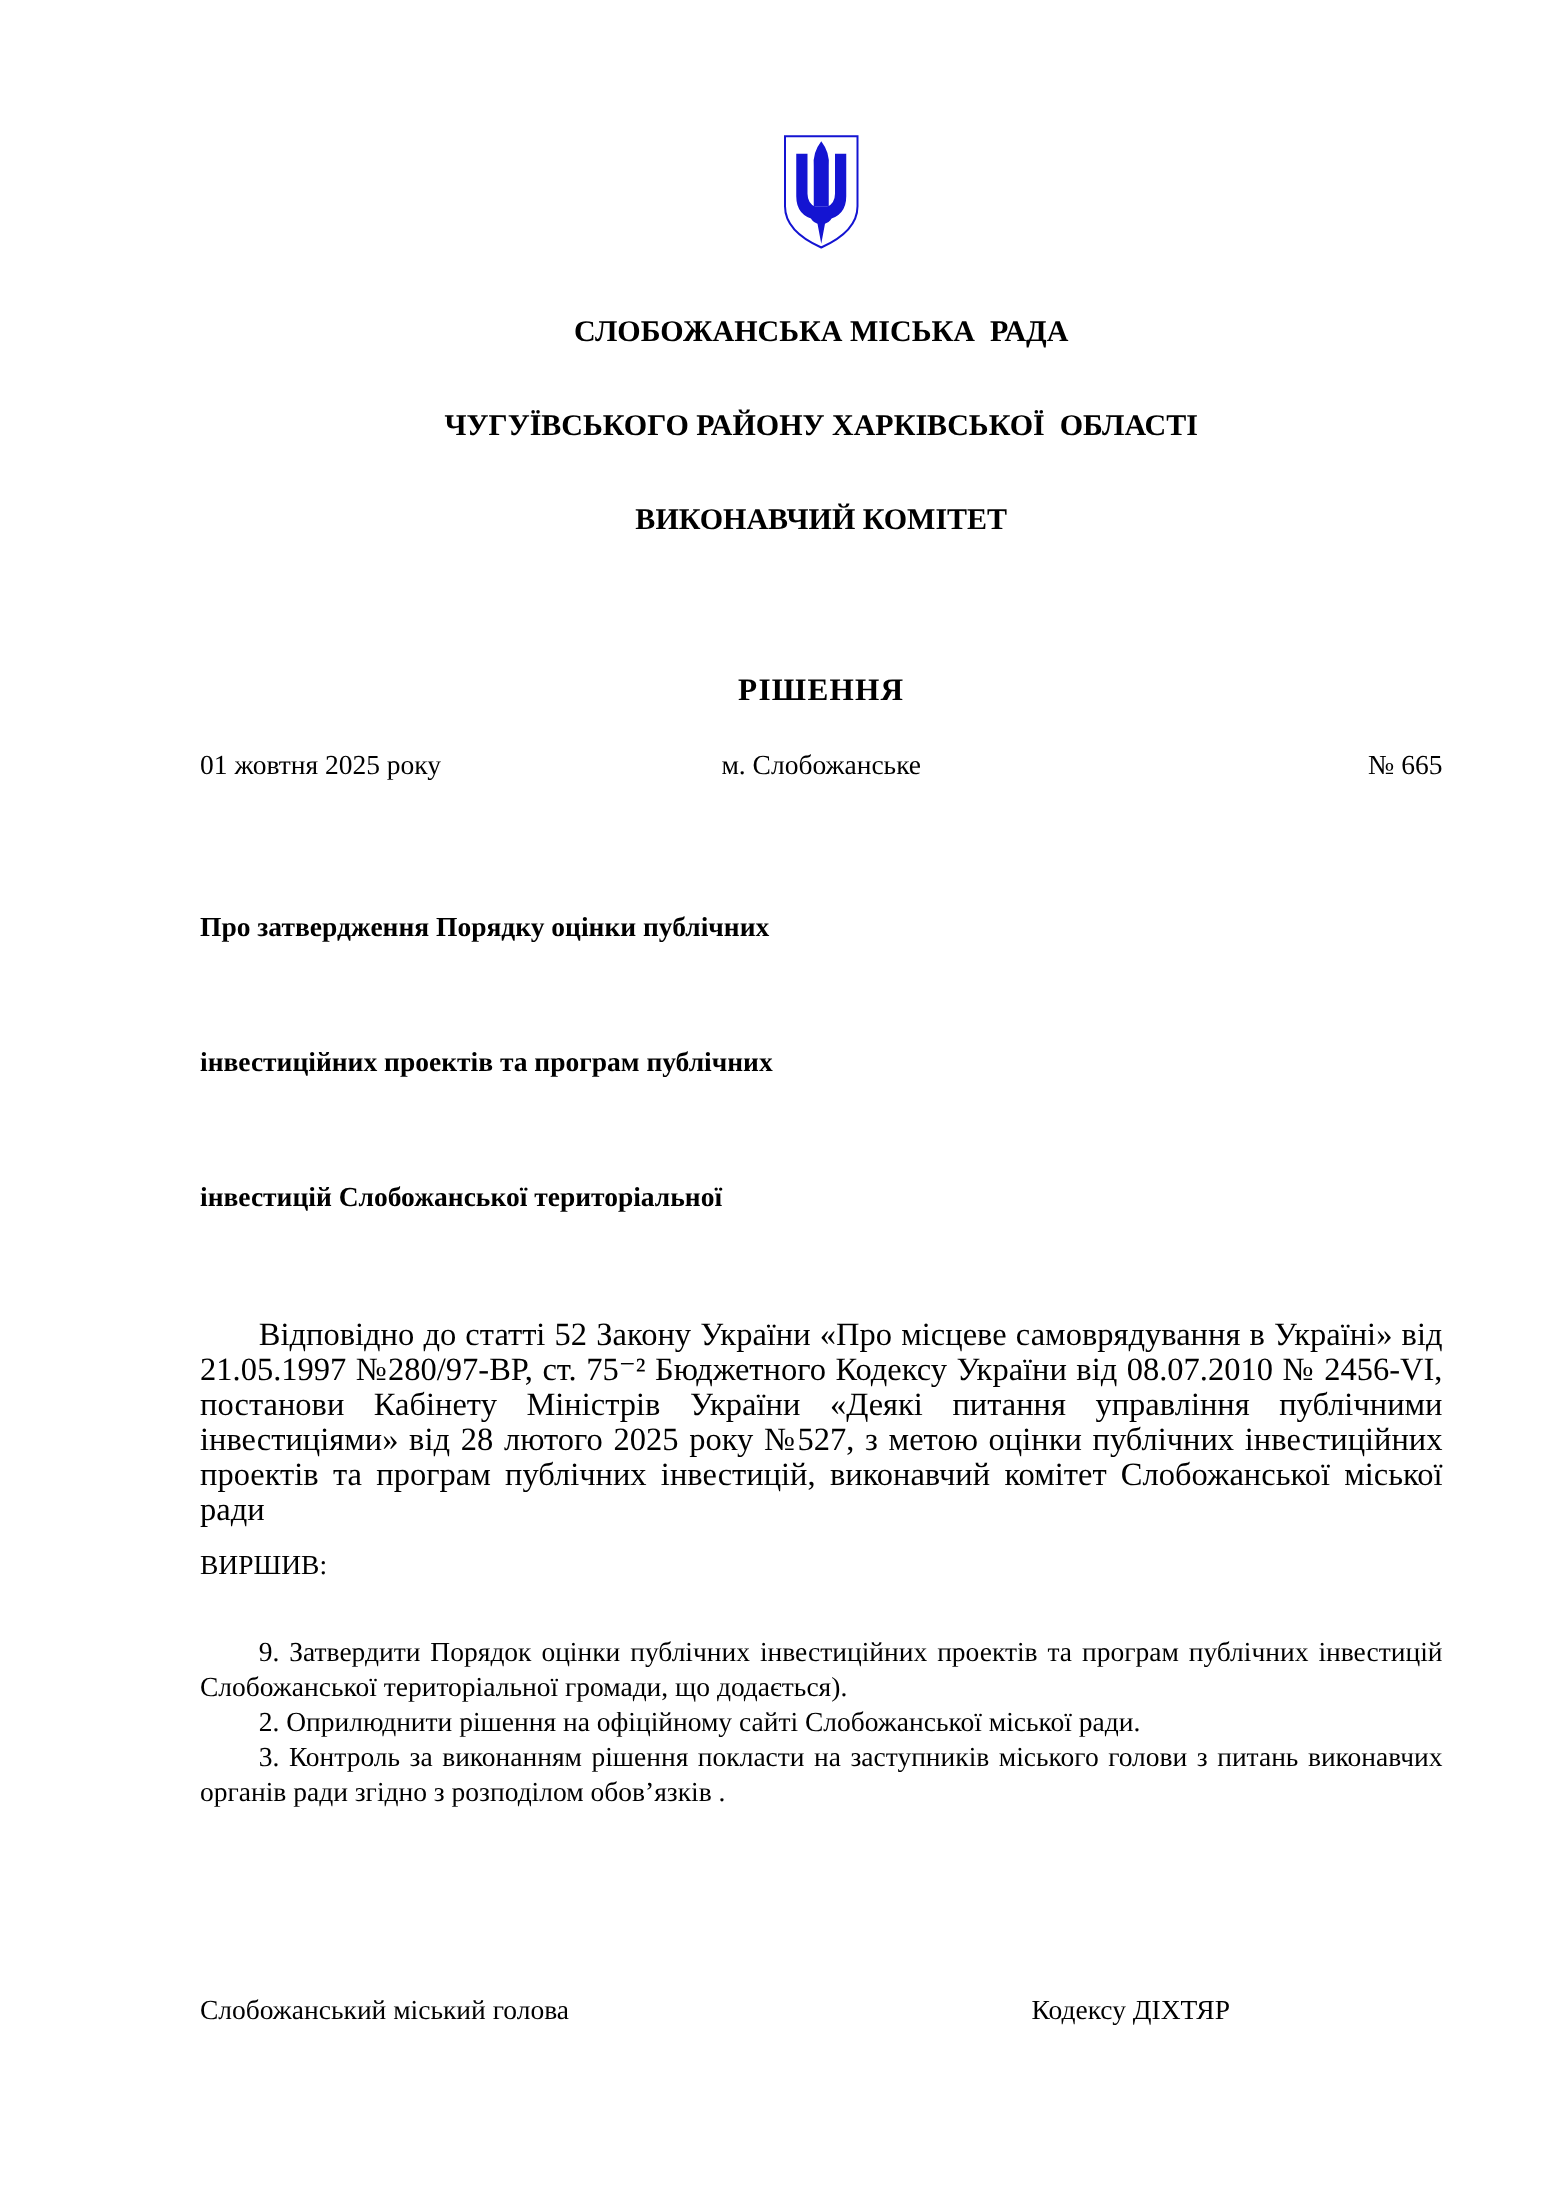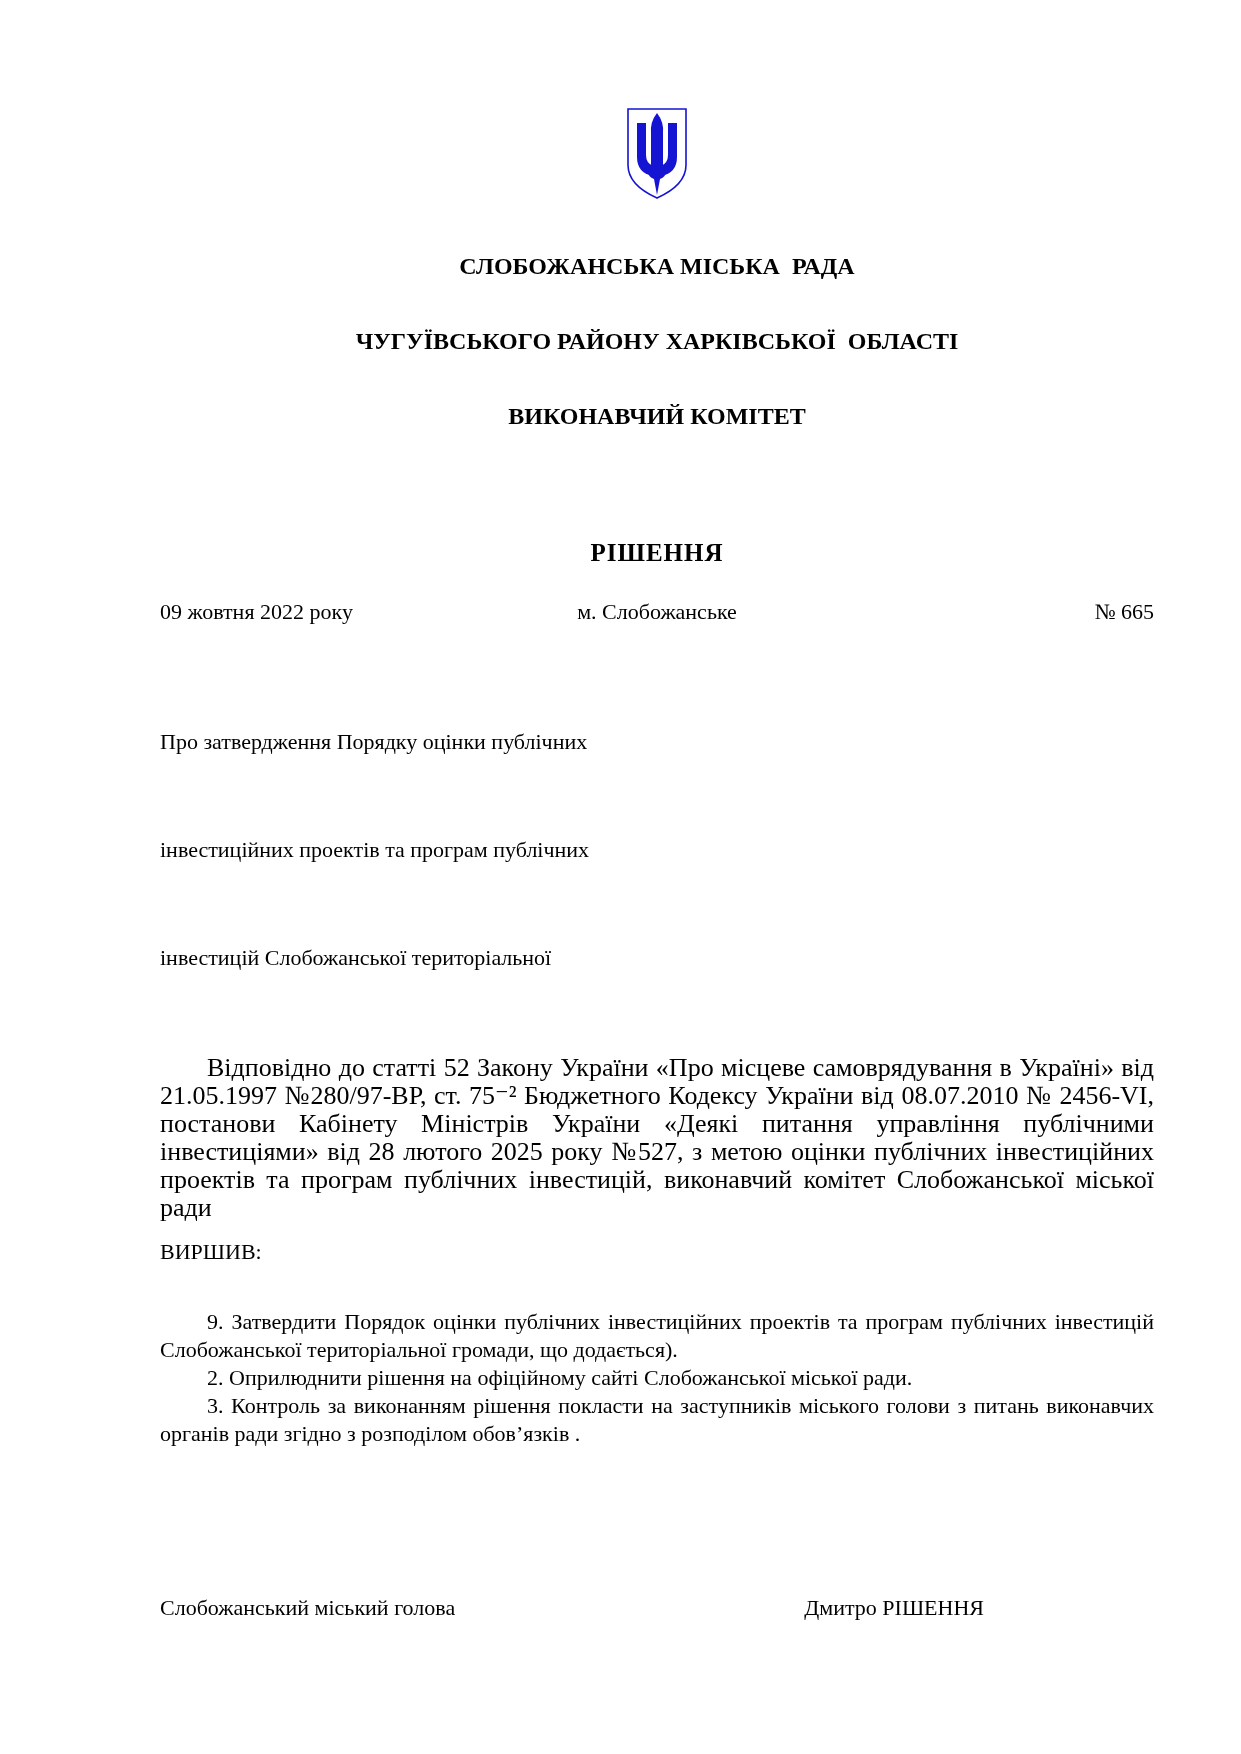--- a/index.html
+++ b/index.html
@@ -36,21 +36,21 @@
     display: flex;
     font-size: 22px;
     line-height: 25px;
     margin-top: 33px;
   }
   .meta-row .m-left   { flex: 1; text-align: left; }
   .meta-row .m-center { flex: 1; text-align: center; }
   .meta-row .m-right  { flex: 1; text-align: right; }
   .subject {
     margin-top: 28px;
-    font-weight: normal;
+    font-weight: bold;
     font-size: 22px;
     line-height: 36px;
     max-width: 580px;
     white-space: pre-wrap;
   }
   .preamble {
     margin: 6px 0 0 0;
     font-size: 26px;
     line-height: 28px;
     text-align: justify;
@@ -96,21 +96,21 @@
 
   <div class="org-header">
     <div>СЛОБОЖАНСЬКА МІСЬКА  РАДА</div>
     <div>ЧУГУЇВСЬКОГО РАЙОНУ ХАРКІВСЬКОЇ  ОБЛАСТІ</div>
     <div>ВИКОНАВЧИЙ КОМІТЕТ</div>
   </div>
 
   <div class="doc-kind">РІШЕННЯ</div>
 
   <div class="meta-row">
-    <span class="m-left">09 жовтня 2022 року</span>
+    <span class="m-left">01 жовтня 2025 року</span>
     <span class="m-center">м. Слобожанське</span>
     <span class="m-right">№ 665</span>
   </div>
 
   <div class="subject">
     <div>Про затвердження Порядку оцінки публічних</div>
     <div>інвестиційних проектів та програм публічних</div>
     <div>інвестицій Слобожанської територіальної</div>
   </div>
 
@@ -119,16 +119,16 @@
   <div class="resolve">ВИРШИВ:</div>
 
   <div class="items">
     <p>9. Затвердити Порядок оцінки публічних інвестиційних проектів та програм публічних інвестицій Слобожанської територіальної громади, що  додається).</p>
     <p>2.  Оприлюднити  рішення на офіційному сайті Слобожанської міської ради.</p>
     <p>3.  Контроль за виконанням рішення покласти на заступників міського голови з питань виконавчих органів ради згідно з розподілом обов’язків .</p>
   </div>
 
   <div class="signature-row">
     <span>Слобожанський міський голова</span>
-    <span class="sig-name">Дмитро РІШЕННЯ</span>
+    <span class="sig-name">Кодексу ДІХТЯР</span>
   </div>
 
 </div>
 
 </body></html>

